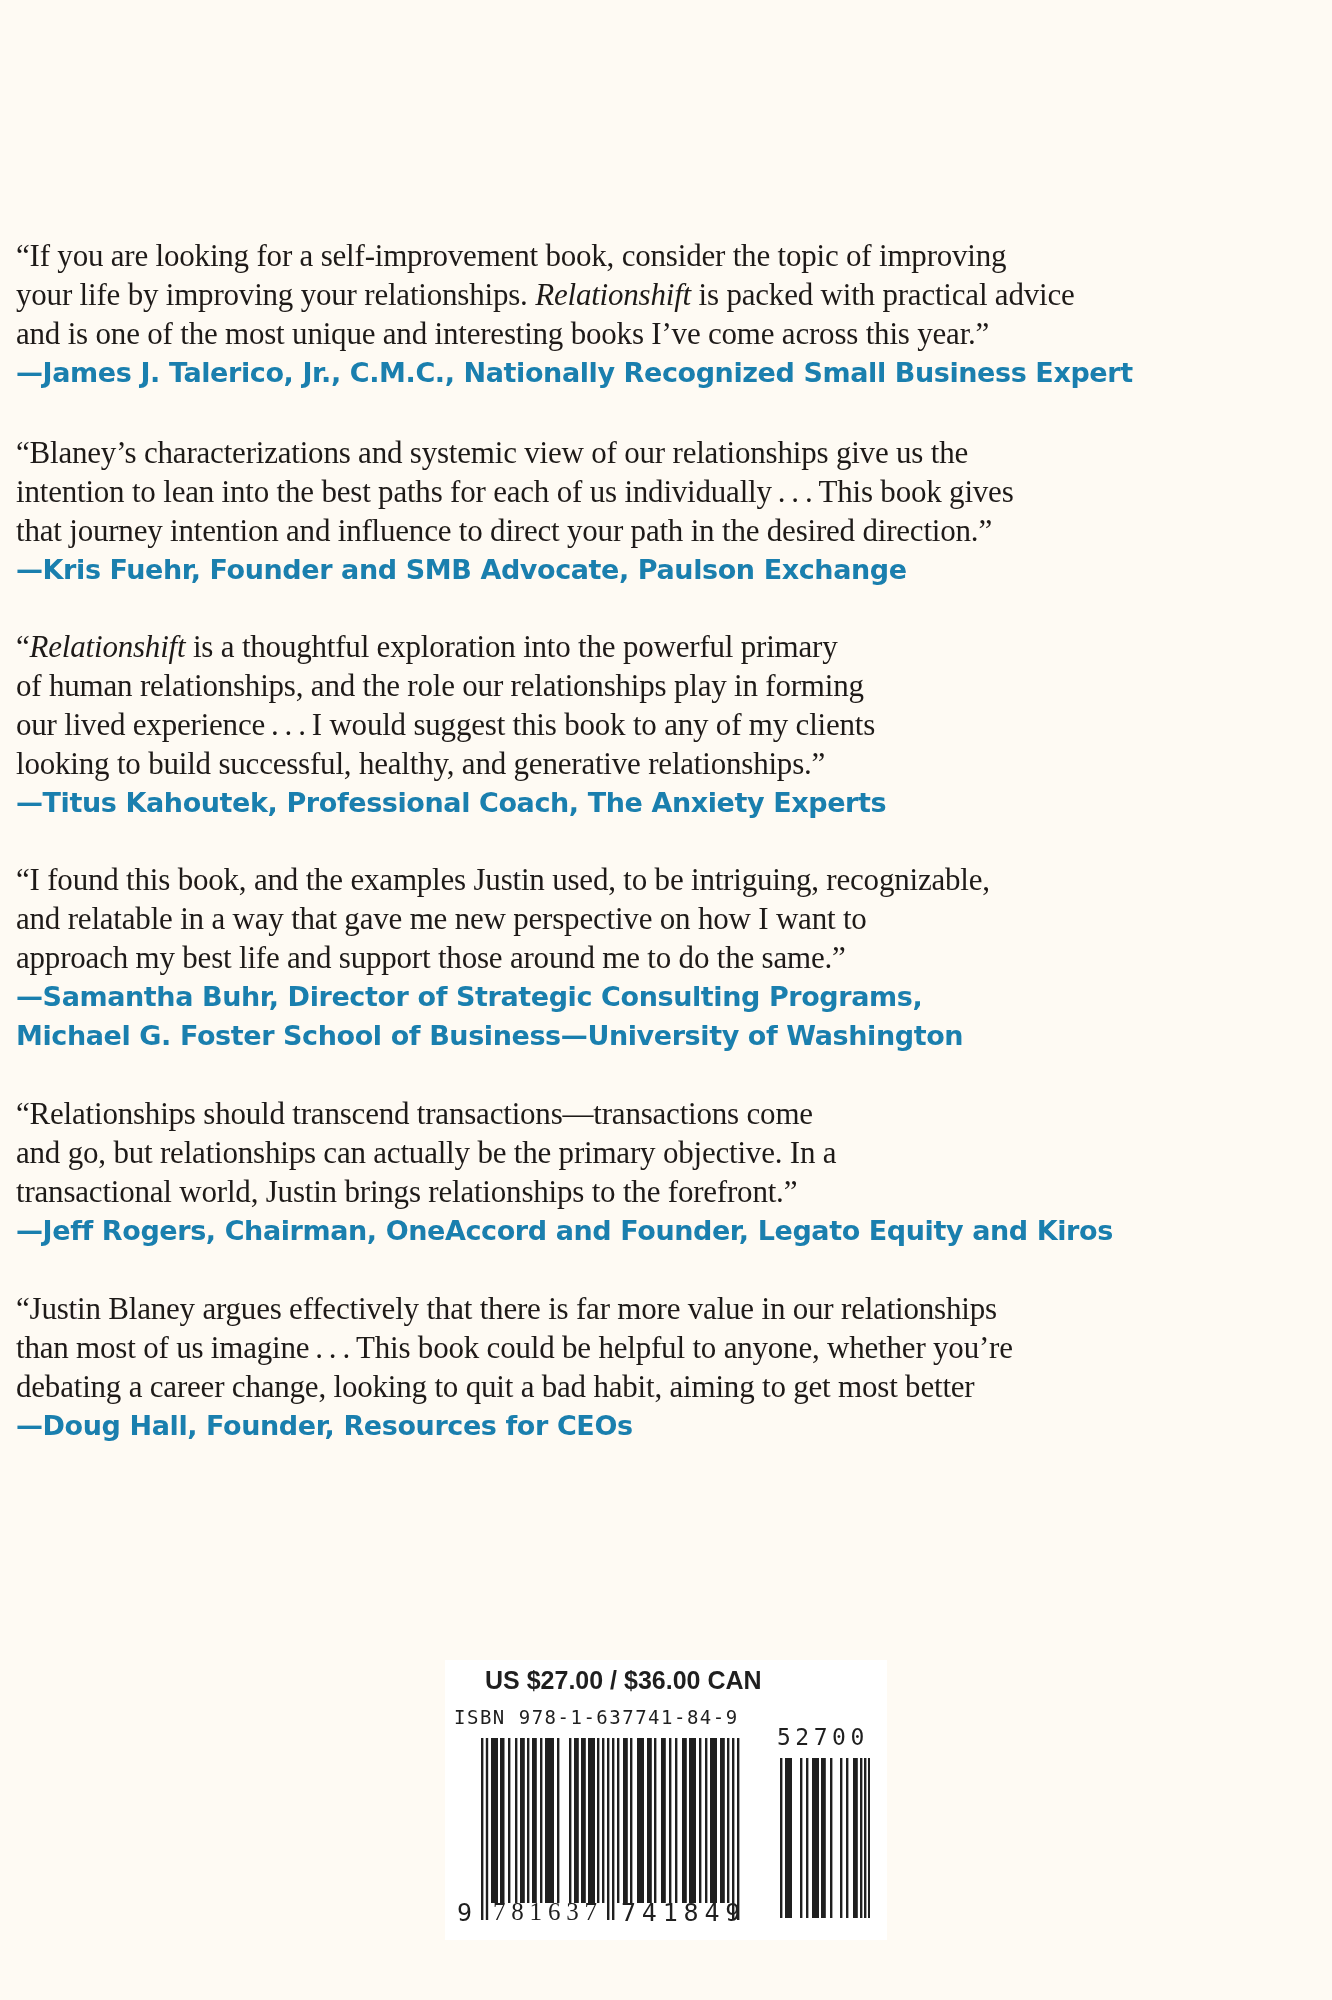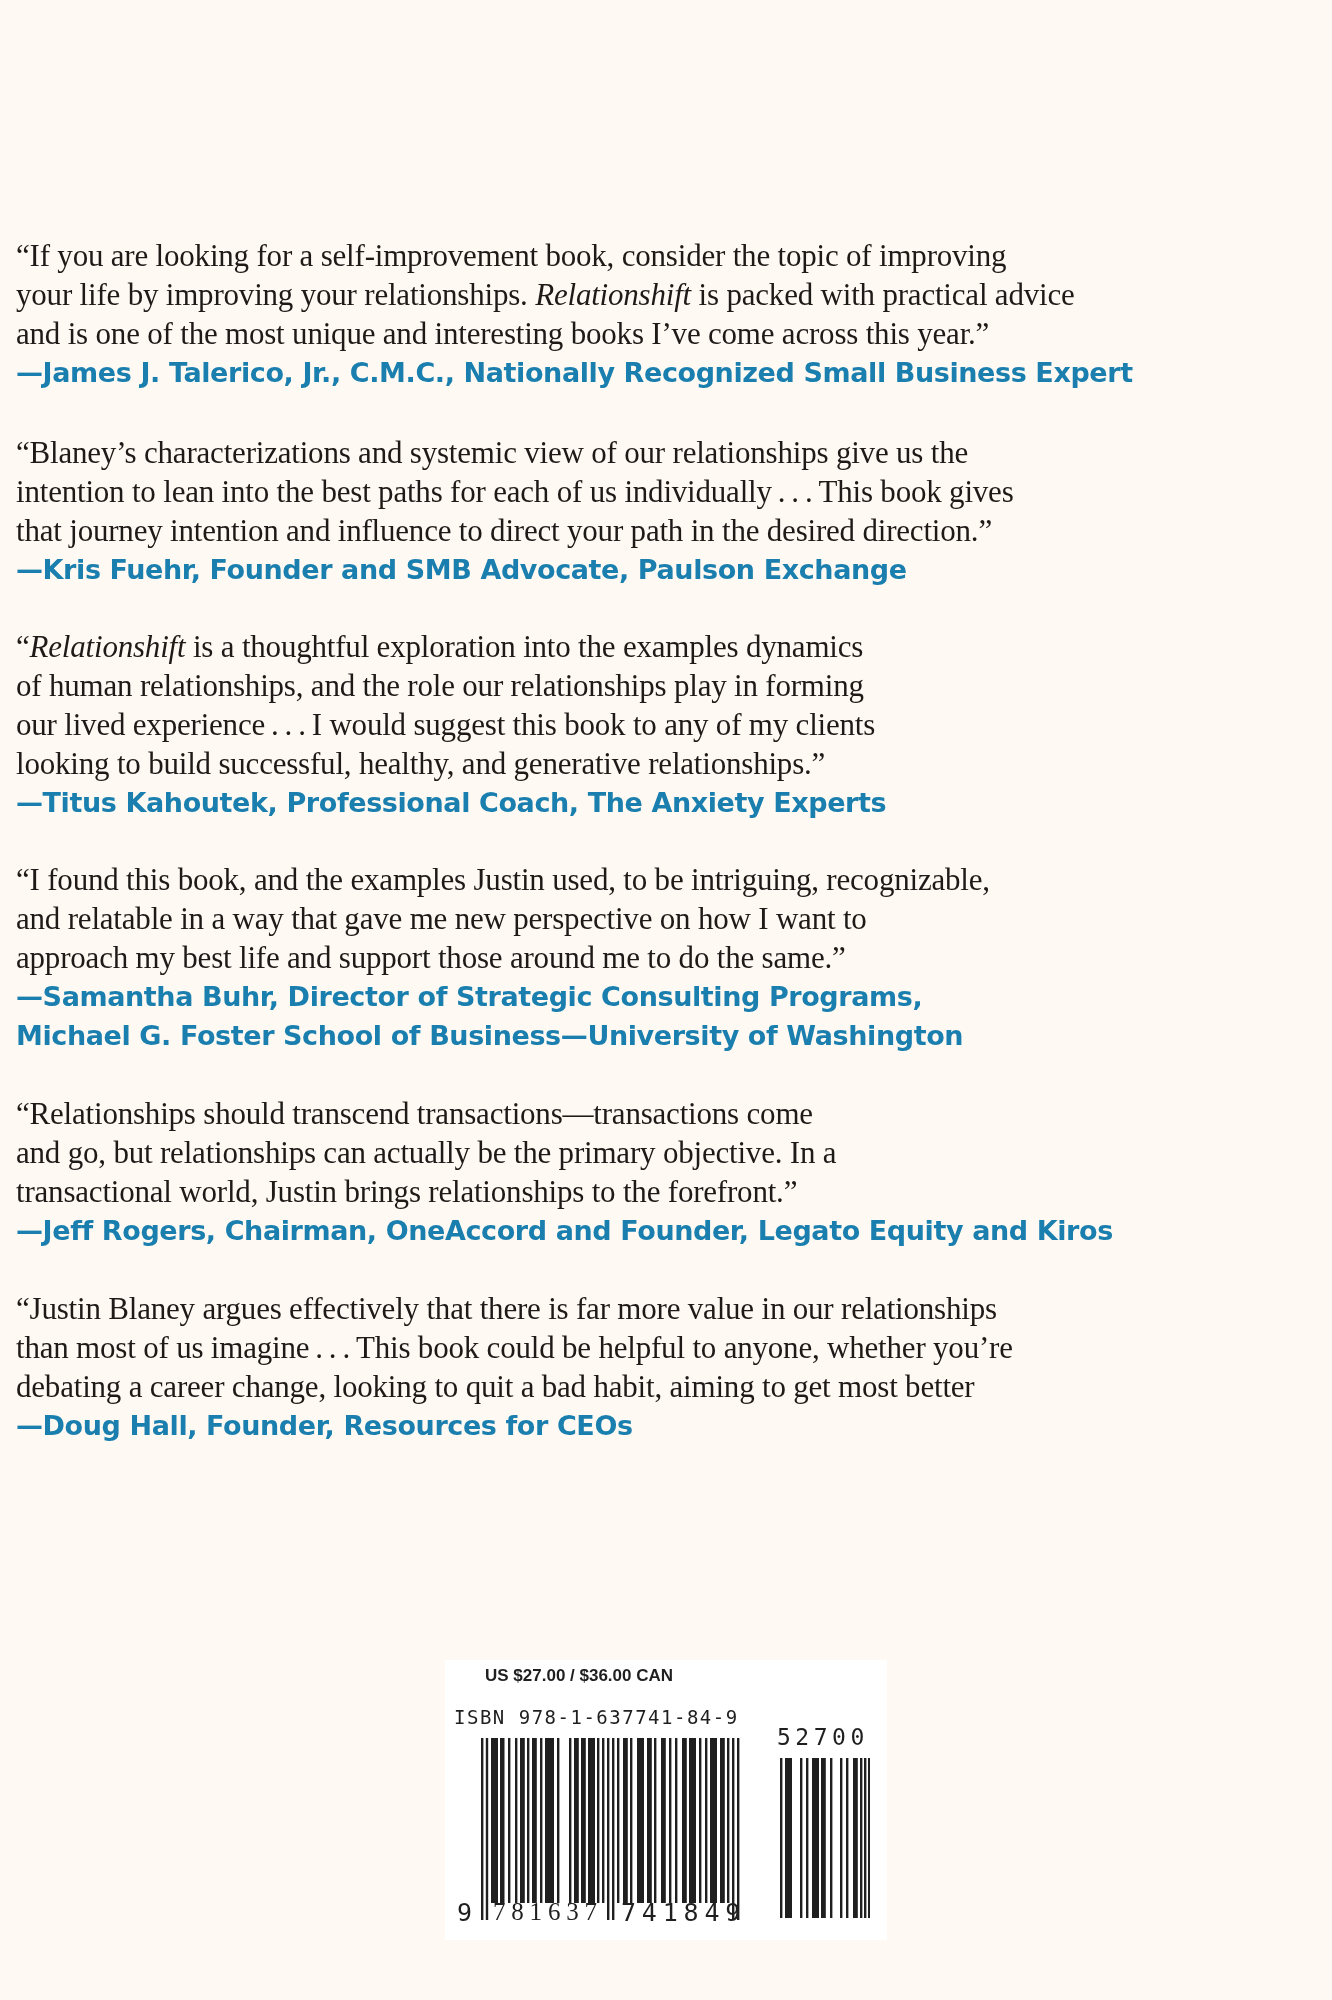--- a/index.html
+++ b/index.html
@@ -52,21 +52,21 @@
     width: 442px;
     height: 280px;
     background: #FFFFFF;
   }
   .price {
     position: absolute;
     left: 40px;
     top: 6px;
     font-family: "Liberation Sans", "DejaVu Sans", sans-serif;
     font-weight: bold;
-    font-size: 17px;
+    font-size: 25px;
     color: #1F1F1F;
     white-space: nowrap;
   }
   .isbn {
     position: absolute;
     left: 9px;
     top: 46px;
     font-family: "DejaVu Sans Mono", "Liberation Mono", monospace;
     font-size: 19px;
     letter-spacing: 1.5px;
@@ -118,21 +118,21 @@
   </div>
 
   <div class="blurb" style="top:433px;">
     <span class="quote-line">“Blaney’s characterizations and systemic view of our relationships give us the</span>
     <span class="quote-line">intention to lean into the best paths for each of us individually . . . This book gives</span>
     <span class="quote-line">that journey intention and influence to direct your path in the desired direction.”</span>
     <span class="attr-line">—Kris Fuehr, Founder and SMB Advocate, Paulson Exchange</span>
   </div>
 
   <div class="blurb" style="top:627px;">
-    <span class="quote-line"><span>“</span><em>Relationshift</em><span> is a thoughtful exploration into the examples dynamics</span></span>
+    <span class="quote-line"><span>“</span><em>Relationshift</em><span> is a thoughtful exploration into the powerful primary</span></span>
     <span class="quote-line">of human relationships, and the role our relationships play in forming</span>
     <span class="quote-line">our lived experience . . . I would suggest this book to any of my clients</span>
     <span class="quote-line">looking to build successful, healthy, and generative relationships.”</span>
     <span class="attr-line">—Titus Kahoutek, Professional Coach, The Anxiety Experts</span>
   </div>
 
   <div class="blurb" style="top:860px;">
     <span class="quote-line">“I found this book, and the examples Justin used, to be intriguing, recognizable,</span>
     <span class="quote-line">and relatable in a way that gave me new perspective on how I want to</span>
     <span class="quote-line">approach my best life and support those around me to do the same.”</span>

